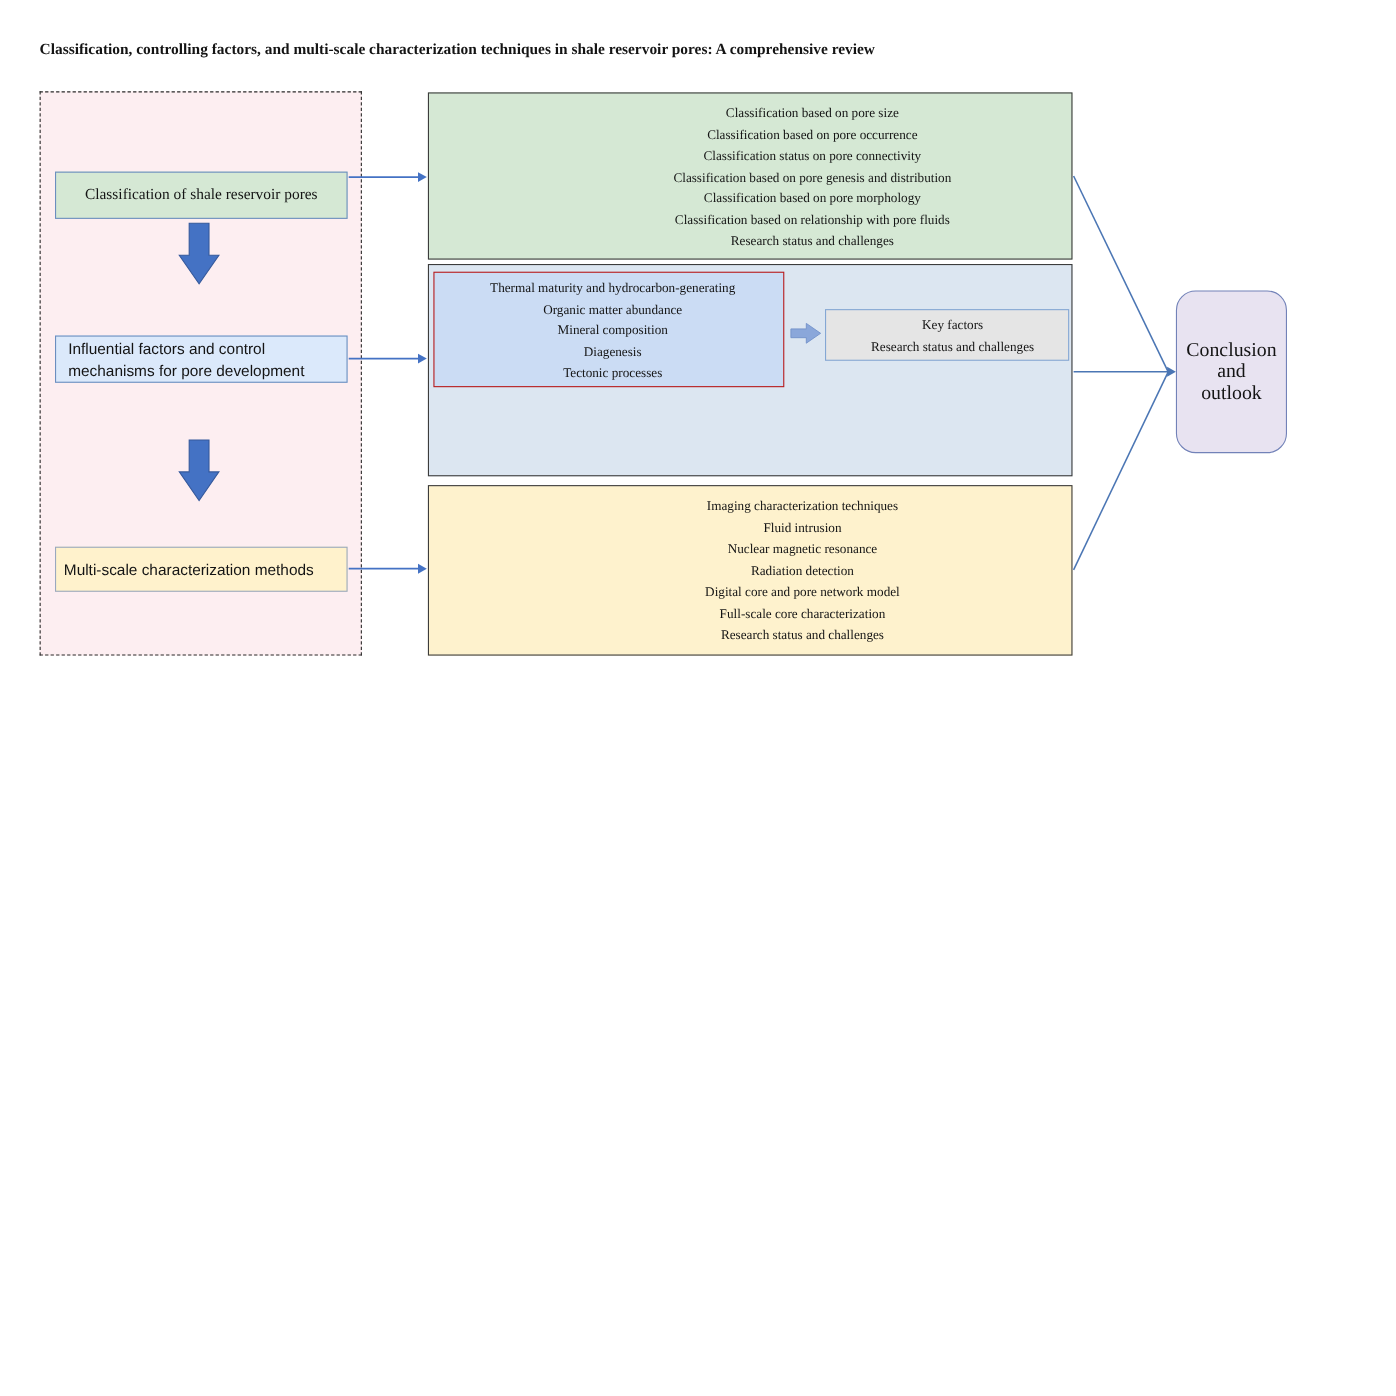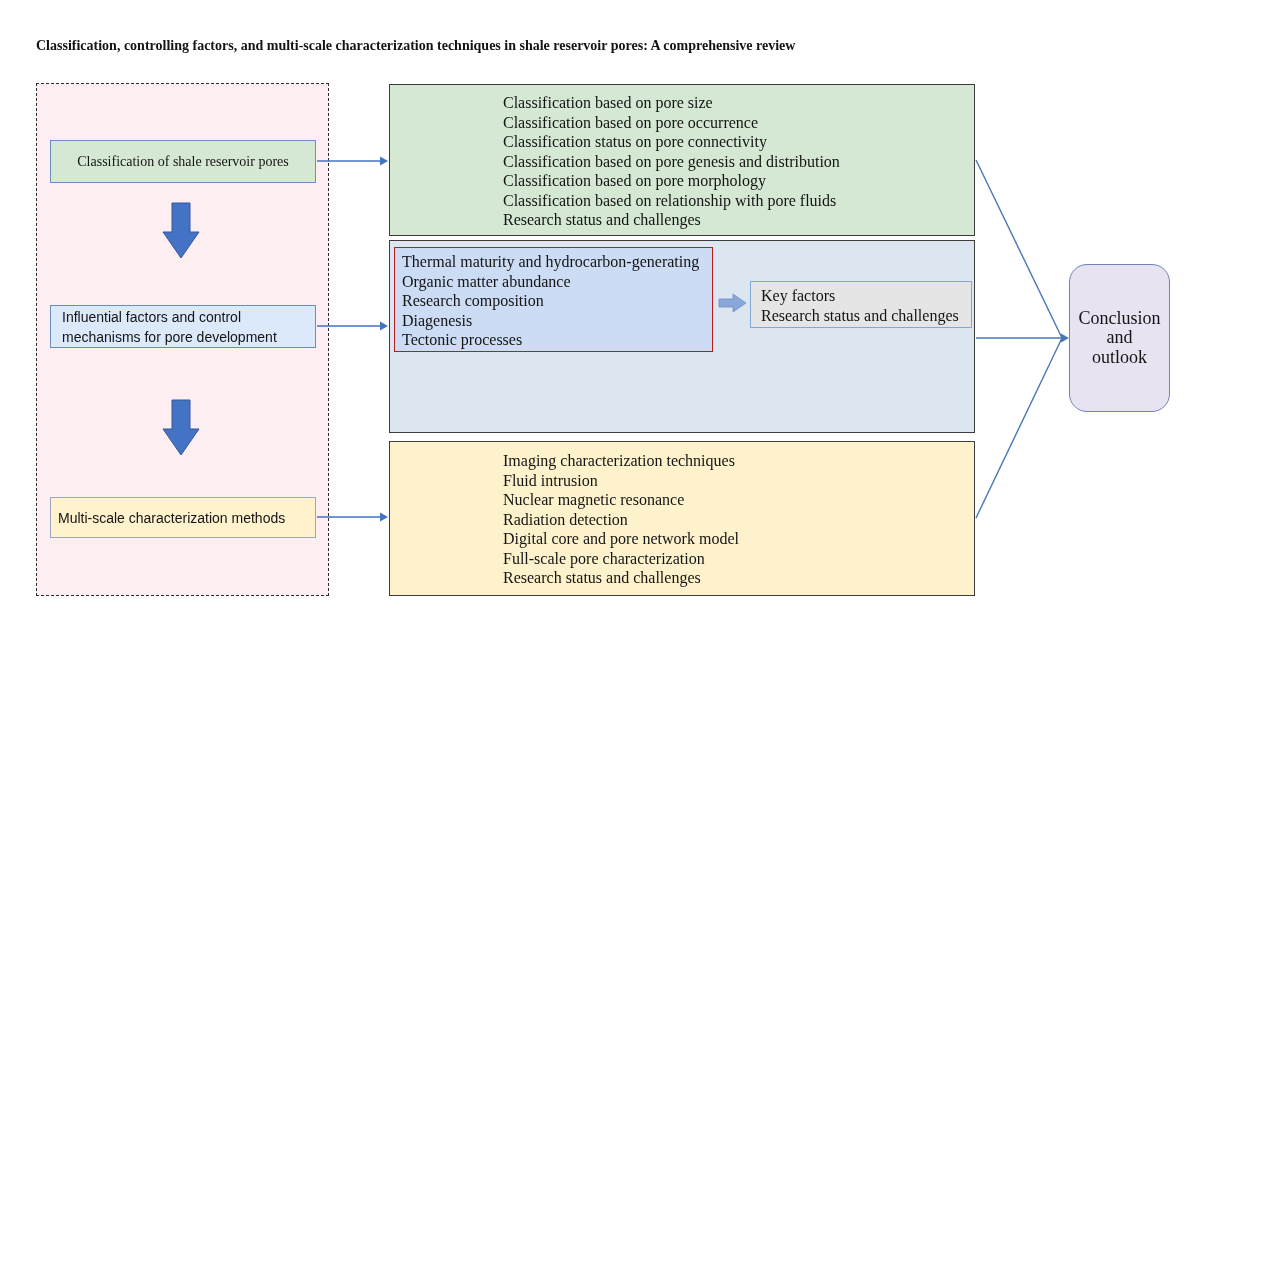--- a/index.html
+++ b/index.html
@@ -4,39 +4,39 @@
 <style>
   html,body{margin:0;padding:0;background:#ffffff;}
   .page{position:relative;width:1269px;height:1269px;background:#ffffff;overflow:hidden;
         font-family:"Liberation Serif",serif;color:#141414;}
   .title{position:absolute;left:36px;top:38px;font-size:14px;font-weight:bold;white-space:nowrap;}
 
   .panel{position:absolute;left:36px;top:83px;width:293px;height:513px;background:#fdeef1;
          border:1.4px dashed #2b2b2b;box-sizing:border-box;}
 
   .lbox{position:absolute;left:50px;width:266px;box-sizing:border-box;display:flex;align-items:center;}
-  .step1{top:140px;height:43px;background:#d5e8d4;border:1.3px solid #6c8ebf;
+  .step1{top:156px;height:43px;background:#d5e8d4;border:1.3px solid #6c8ebf;
          justify-content:center;font-size:14px;}
   .step2{top:305px;height:43px;background:#dbe9fb;border:1.3px solid #6c8ebf;
          font-family:"Liberation Sans",sans-serif;font-size:14px;line-height:20px;padding:0 6px 0 11px;}
   .step3{top:497px;height:41px;background:#fff2cc;border:1.3px solid #9aa8bf;
          font-family:"Liberation Sans",sans-serif;font-size:14px;padding-left:7px;}
 
   .rbox{position:absolute;left:389px;width:586px;box-sizing:border-box;border:1.4px solid #3c3c3c;}
   .greenbox{top:84px;height:152px;background:#d5e8d4;}
   .factorsbox{top:240px;height:193px;background:#dce6f1;}
   .yellowbox{top:441px;height:155px;background:#fef2cd;}
 
   .innerbox{position:absolute;left:394px;top:247px;width:319px;height:105px;background:#cbdcf4;
             border:1px solid #b91c1c;box-sizing:border-box;padding:4px 0 0 7px;}
   .otherlist{position:absolute;left:401px;top:355px;}
   .keybox{position:absolute;left:750px;top:281px;width:222px;height:47px;background:#e5e5e5;
           border:1.4px solid #84a7d4;box-sizing:border-box;padding:4px 0 0 10px;}
 
-  .list .tline{font-size:16px;line-height:19.5px;white-space:nowrap;}
+  .list .tline{font-size:12px;line-height:19.5px;white-space:nowrap;text-align:center;}
   .greenbox .list{padding:8px 0 0 113px;}
   .yellowbox .list{padding:9px 18px 0 113px;}
 
   .conclusion{position:absolute;left:1069px;top:264px;width:101px;height:148px;background:#e8e3f1;
               border:1.4px solid #7282b8;border-radius:18px;box-sizing:border-box;
               display:flex;align-items:center;justify-content:center;text-align:center;
               font-size:18px;line-height:19.5px;padding:0 13px;}
 
   svg.overlay{position:absolute;left:0;top:0;pointer-events:none;}
 </style>
@@ -69,40 +69,40 @@
         <div class="tline">Classification based on relationship with pore fluids</div>
         <div class="tline">Research status and challenges</div>
       </div>
   </div>
 
   <div class="rbox factorsbox"></div>
   <div class="innerbox">
     <div class="list">
         <div class="tline">Thermal maturity and hydrocarbon-generating</div>
         <div class="tline">Organic matter abundance</div>
-        <div class="tline">Research composition</div>
+        <div class="tline">Mineral composition</div>
         <div class="tline">Diagenesis</div>
         <div class="tline">Tectonic processes</div>
       </div>
   </div>
   <div class="keybox">
     <div class="list">
         <div class="tline">Key factors</div>
         <div class="tline">Research status and challenges</div>
       </div>
   </div>
 
   <div class="rbox yellowbox">
     <div class="list">
         <div class="tline">Imaging characterization techniques</div>
         <div class="tline">Fluid intrusion</div>
         <div class="tline">Nuclear magnetic resonance</div>
         <div class="tline">Radiation detection</div>
         <div class="tline">Digital core and pore network model</div>
-        <div class="tline">Full-scale pore characterization</div>
+        <div class="tline">Full-scale core characterization</div>
         <div class="tline">Research status and challenges</div>
       </div>
   </div>
 
   <div class="conclusion">
     <span>Conclusion and outlook</span>
   </div>
 
   <svg class="overlay" width="1269" height="1269" viewBox="0 0 1269 1269">
 

